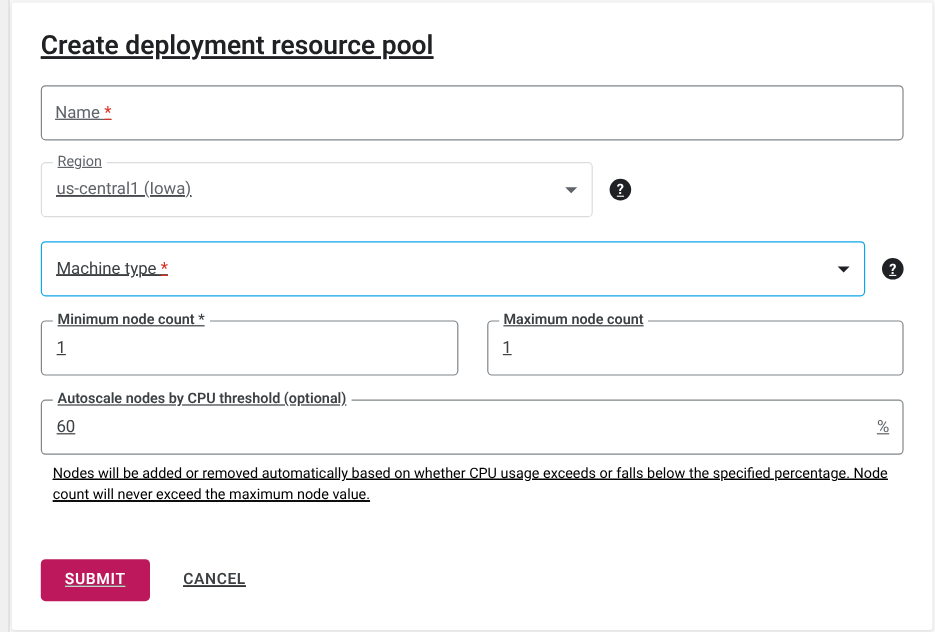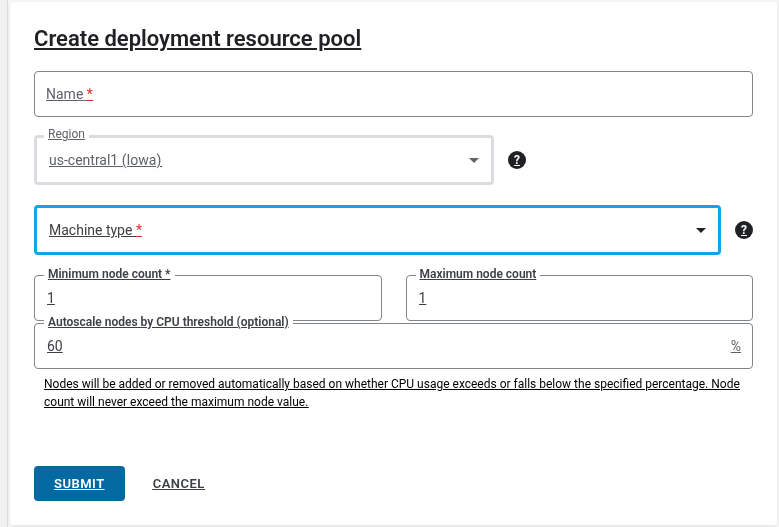--- a/index.html
+++ b/index.html
@@ -75,21 +75,21 @@
     }
     .floating-label.bold {
       font-weight: 600;
       color: #3c4043;
     }
     .required {
       color: #d93025;
     }
     .select-field {
       width: 100%;
-      border: 3px solid #0ea5e9;
+      border: 1px solid #0ea5e9;
       border-radius: 4px;
       padding: 14px 12px;
       font-size: 14px;
       color: #3c4043;
       background: #fff;
       display: flex;
       align-items: center;
       justify-content: space-between;
       cursor: pointer;
     }
@@ -127,21 +127,21 @@
       align-items: center;
       justify-content: center;
       font-size: 12px;
       font-weight: bold;
       cursor: pointer;
       flex-shrink: 0;
     }
     .two-col {
       display: flex;
       gap: 24px;
-      margin-bottom: 2px;
+      margin-bottom: 20px;
     }
     .two-col .field-wrapper {
       flex: 1;
       margin-bottom: 0;
     }
     .region-row {
       display: flex;
       align-items: center;
       gap: 14px;
       margin-bottom: 20px;
@@ -169,21 +169,21 @@
       margin-top: 6px;
       padding-left: 10px;
     }
     .button-row {
       display: flex;
       gap: 28px;
       align-items: center;
       padding-top: 16px;
     }
     .btn-primary {
-      background: #0369a1;
+      background: #be185d;
       color: #fff;
       border: none;
       border-radius: 4px;
       padding: 10px 20px;
       font-size: 13px;
       font-weight: 600;
       letter-spacing: 0.5px;
       cursor: pointer;
       font-family: inherit;
     }

